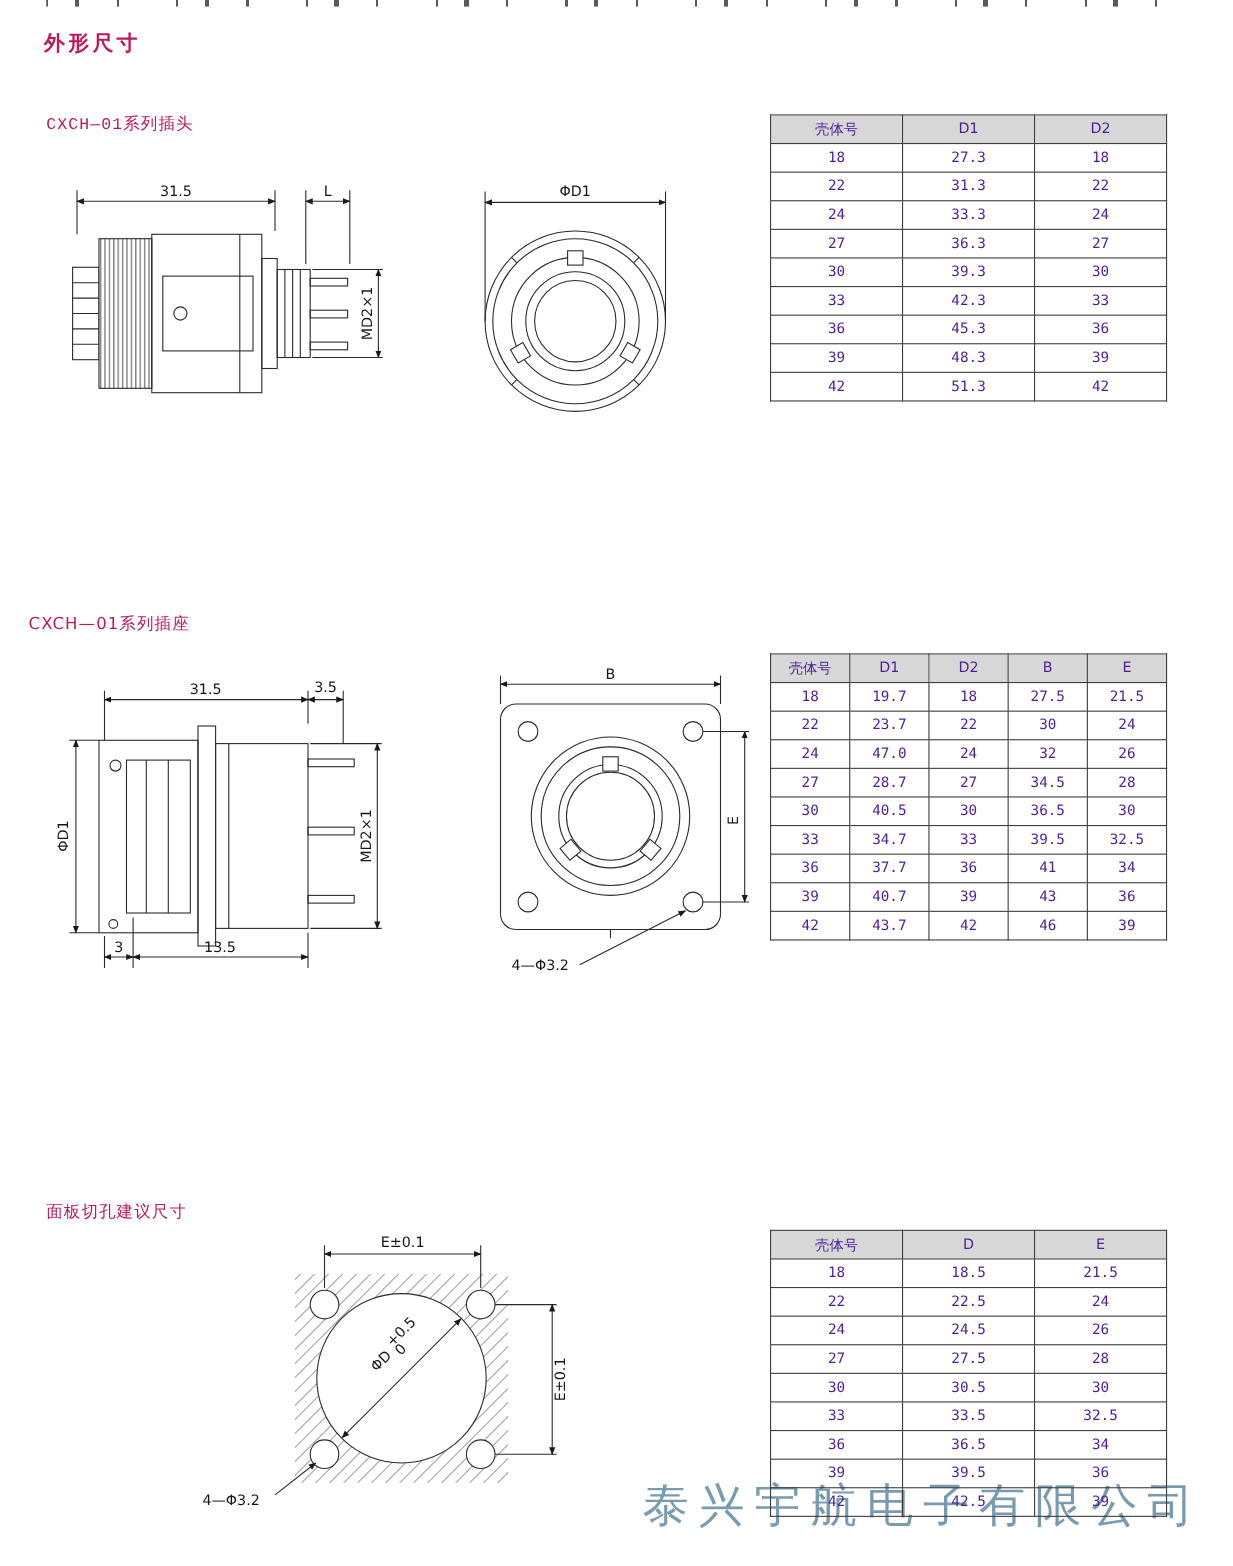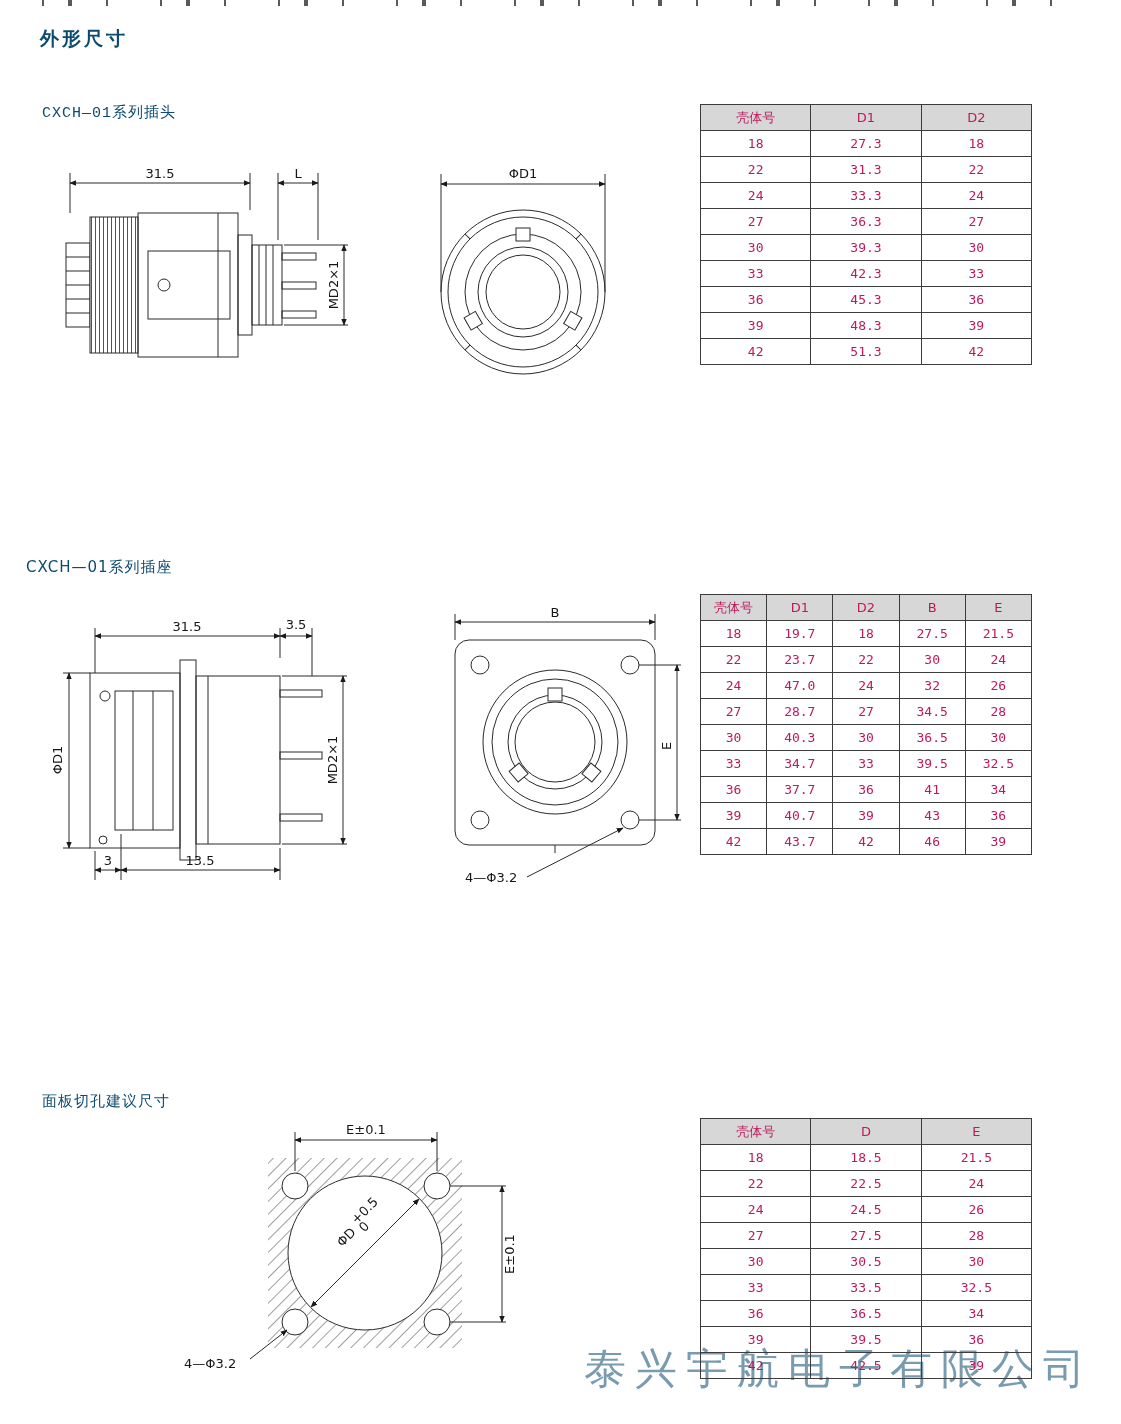--- a/index.html
+++ b/index.html
@@ -1,25 +1,25 @@
 <!DOCTYPE html>
 <html><head>
 <meta charset="utf-8">
 <style>
   *{box-sizing:border-box;margin:0;padding:0;}
   html,body{background:#ffffff;}
   body{font-family:"DejaVu Sans","Liberation Sans",sans-serif;}
   .page{position:relative;width:1121px;height:1424px;background:#fff;overflow:hidden;}
-  .heading{position:absolute;color:#0c4a6e;white-space:nowrap;}
+  .heading{position:absolute;color:#be185d;white-space:nowrap;}
   .title{left:40px;top:26px;font-size:19px;font-weight:700;letter-spacing:3px;}
   .sec{font-size:15px;letter-spacing:1px;}
   .sec1{left:42px;top:103px;font-family:Liberation Mono, monospace;}
   .sec2{left:26px;top:558px;}
   .sec3{left:42px;top:1092px;}
-  .dim-table{position:absolute;width:332px;border-collapse:collapse;table-layout:fixed;font-size:13px;color:#be185d;background:transparent;}
+  .dim-table{position:absolute;width:361px;border-collapse:collapse;table-layout:fixed;font-size:13px;color:#4c1d95;background:transparent;}
   .dim-table th,.dim-table td{border:1px solid #3c3c3c;height:26px;text-align:center;font-weight:400;padding:0;overflow:hidden;font-family:"DejaVu Sans Mono","DejaVu Sans",sans-serif;}
   .dim-table th{background:#d7d7d7;font-family:"DejaVu Sans",sans-serif;}
   .t1{left:700px;top:104px;}
   .t2{left:700px;top:594px;}
   .t3{left:700px;top:1118px;}
   svg.draw{position:absolute;}
   svg.draw text{font-size:13px;fill:#161616;font-family:"DejaVu Sans","Liberation Sans",sans-serif;}
   .wm-center{position:absolute;left:372px;top:570px;font-size:150px;font-weight:700;color:#a7bddf;opacity:.55;letter-spacing:10px;line-height:1;}
   .wm-bottom{position:absolute;left:584px;top:1348px;font-size:42px;color:#0c4a6e;opacity:.55;letter-spacing:9px;line-height:1;white-space:nowrap;}
   .crop-strip{position:absolute;top:0;left:42px;width:1030px;height:6px;opacity:.75;
@@ -129,21 +129,21 @@
         </tr>
         <tr>
           <td>27</td>
           <td>28.7</td>
           <td>27</td>
           <td>34.5</td>
           <td>28</td>
         </tr>
         <tr>
           <td>30</td>
-          <td>40.3</td>
+          <td>40.5</td>
           <td>30</td>
           <td>36.5</td>
           <td>30</td>
         </tr>
         <tr>
           <td>33</td>
           <td>34.7</td>
           <td>33</td>
           <td>39.5</td>
           <td>32.5</td>

